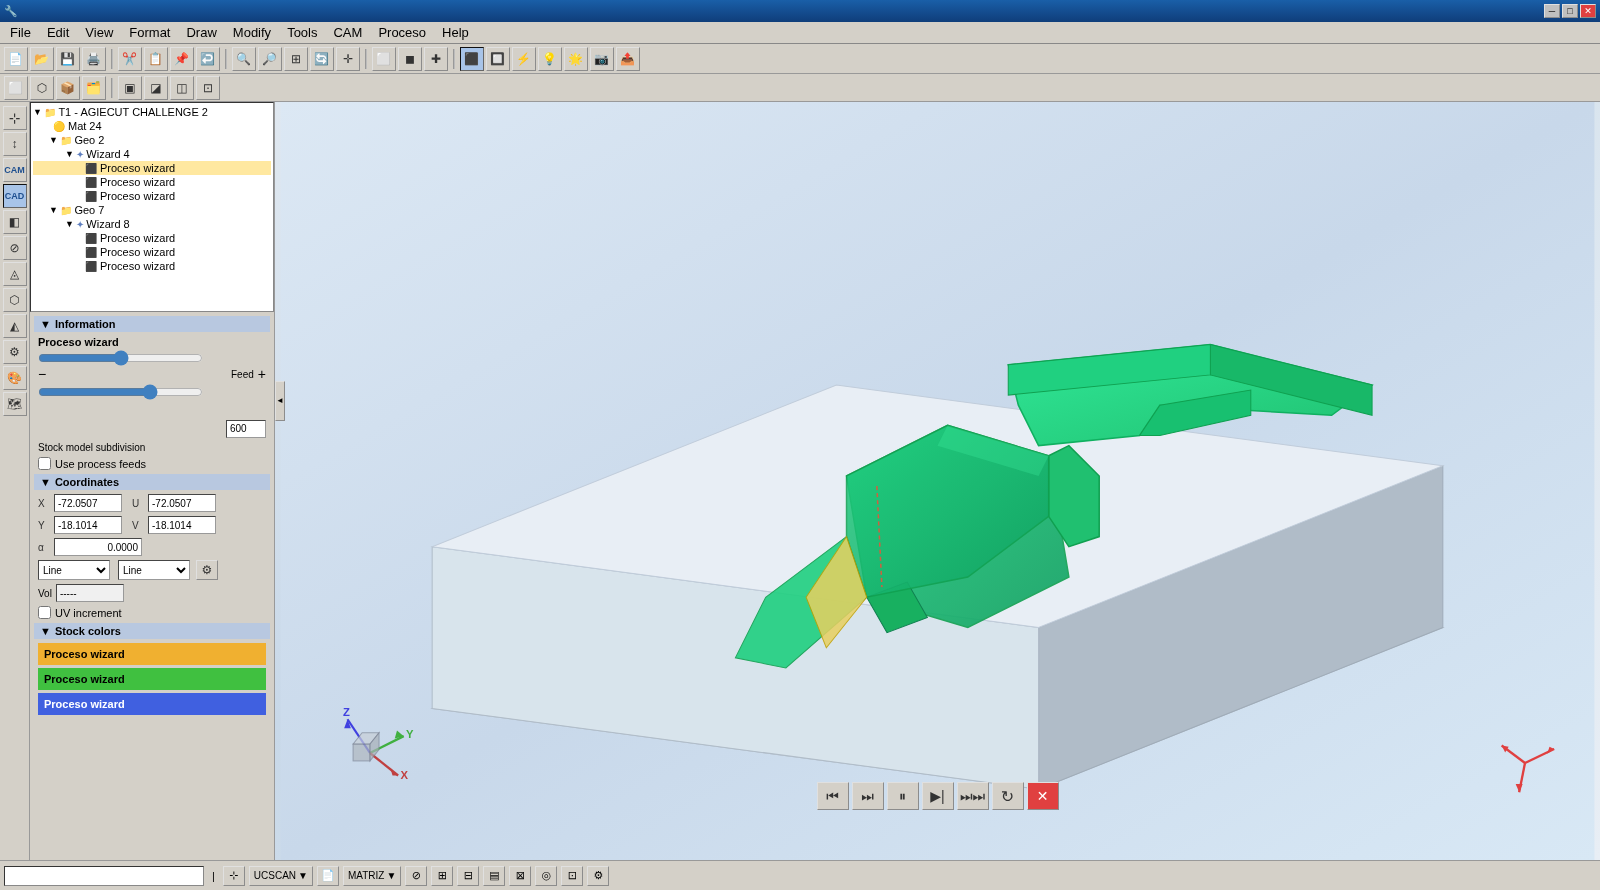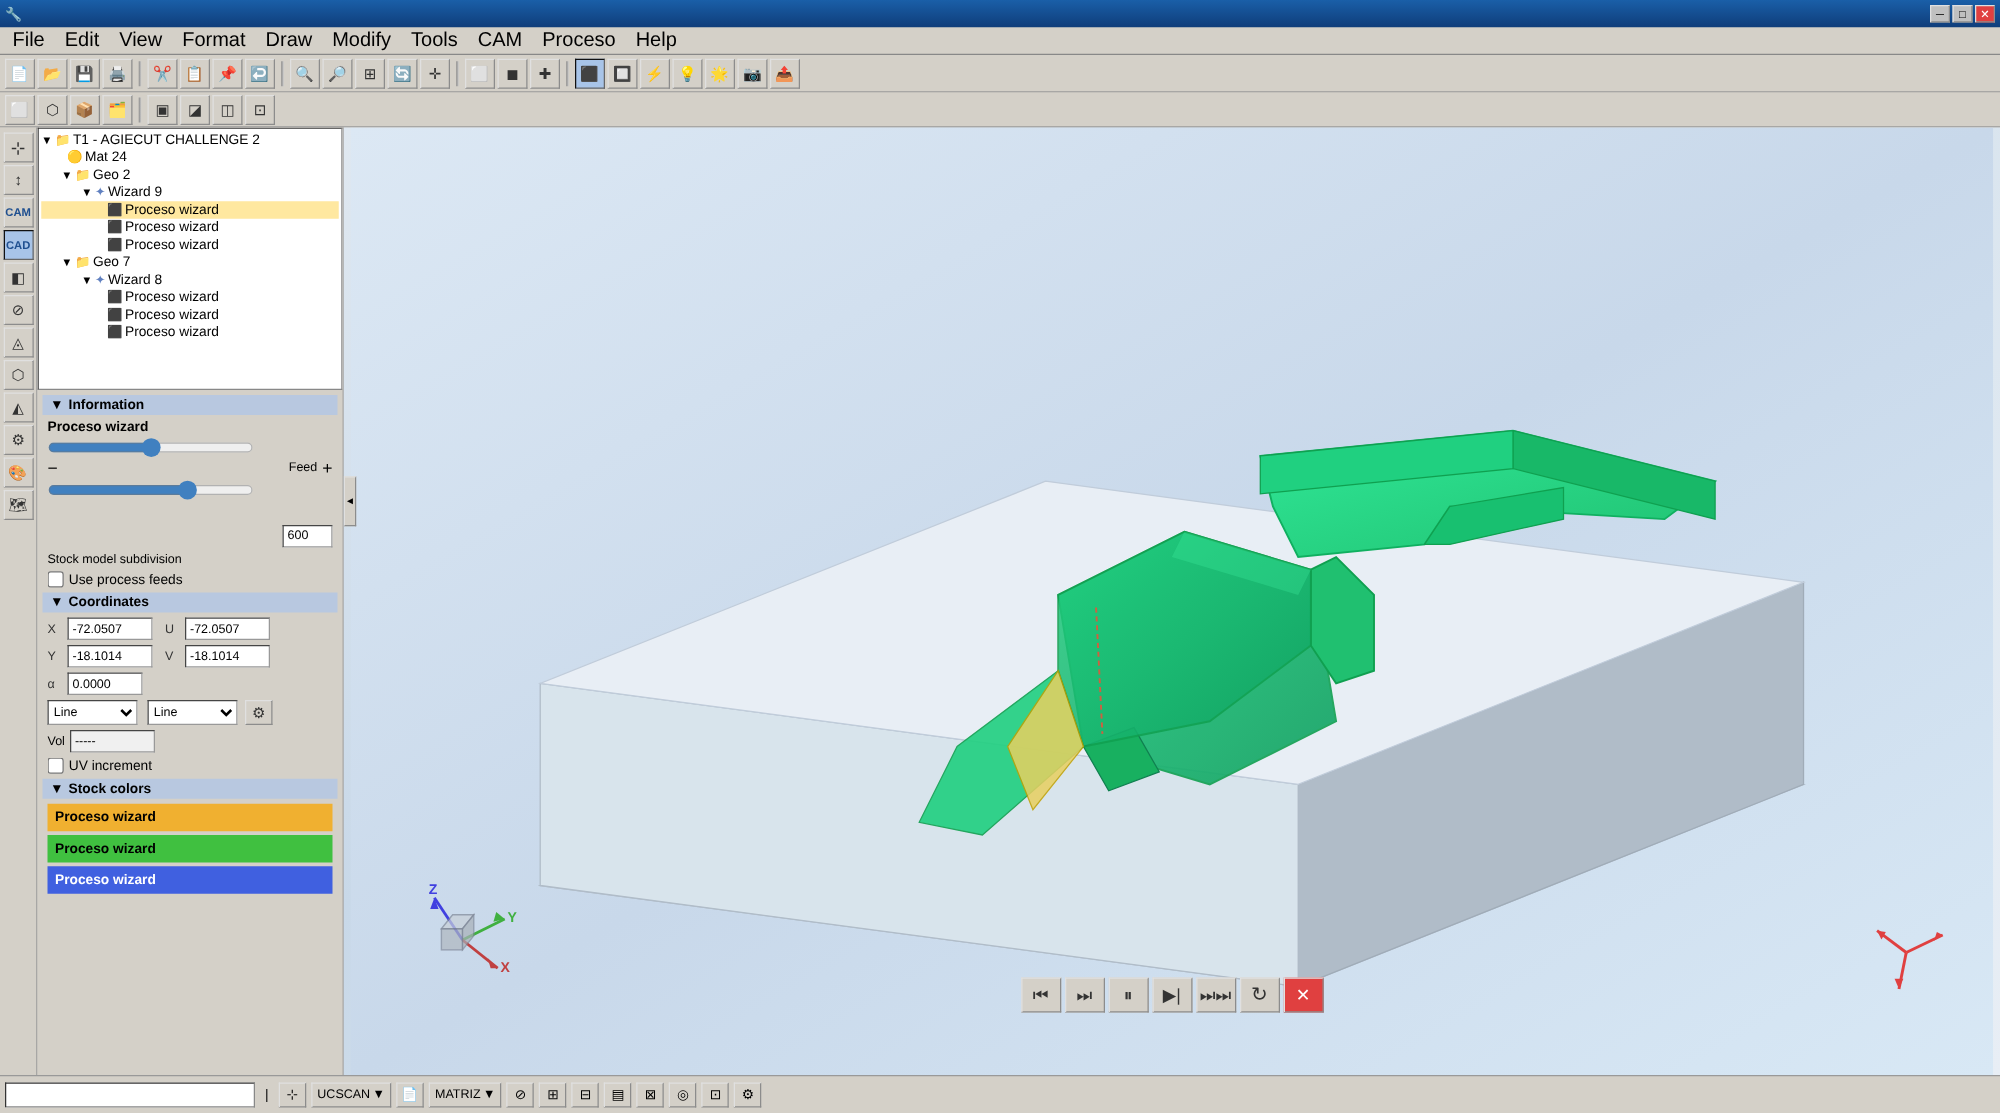--- a/index.html
+++ b/index.html
@@ -30,21 +30,21 @@
       background: #d4d0c8;
       height: 22px;
       display: flex;
       align-items: center;
       border-bottom: 1px solid #888;
       padding: 0 2px;
     }
     .menu-item {
       padding: 2px 8px;
       cursor: pointer;
-      font-size: 16px;
+      font-size: 13px;
       color: #000;
     }
 
     
     .toolbar-row {
       background: #d4d0c8;
       height: 30px;
       display: flex;
       align-items: center;
       padding: 2px 4px;
@@ -366,21 +366,21 @@
       <div class="tree-item">
         <span class="tree-indent" style="width:16px;"></span>
         <span class="tree-expand">▼</span>
         <span class="tree-icon" style="color:#e8a000;">📁</span>
         <span>Geo 2</span>
       </div>
       <div class="tree-item">
         <span class="tree-indent" style="width:32px;"></span>
         <span class="tree-expand">▼</span>
         <span class="tree-icon" style="color:#6080c0;">✦</span>
-        <span>Wizard 9</span>
+        <span>Wizard 4</span>
       </div>
       <div class="tree-item" style="background:#ffe8a0;">
         <span class="tree-indent" style="width:48px;"></span>
         <span class="tree-expand">&nbsp;</span>
         <span class="tree-icon" style="color:#f0b000;">⬛</span>
         <span>Proceso wizard</span>
       </div>
       <div class="tree-item">
         <span class="tree-indent" style="width:48px;"></span>
         <span class="tree-expand">&nbsp;</span>
@@ -475,21 +475,21 @@
 
         <div class="field-row">
           <span class="coord-label">Y</span>
           <input type="text" class="coord-input" value="-18.1014" style="width: 68px;">
           <span class="coord-label" style="margin-left:6px;">V</span>
           <input type="text" class="coord-input" value="-18.1014" style="width: 68px;">
         </div>
 
         <div class="field-row">
           <span class="coord-label" style="min-width:12px;">α</span>
-          <input type="text" class="coord-input" value="0.0000" style="width: 60px;">
+          <input type="text" class="coord-input" value="0.0000" style="width: 88px; text-align: right;">
         </div>
 
         <div class="field-row">
           <select style="height:20px; font-size:10px; background:white; border:1px inset #999; width:72px;">
             <option>Line</option>
           </select>
           <select style="height:20px; font-size:10px; background:white; border:1px inset #999; width:72px; margin-left:4px;">
             <option>Line</option>
           </select>
           <div class="tb-btn" style="width:22px; height:20px; margin-left:2px;">⚙</div>

